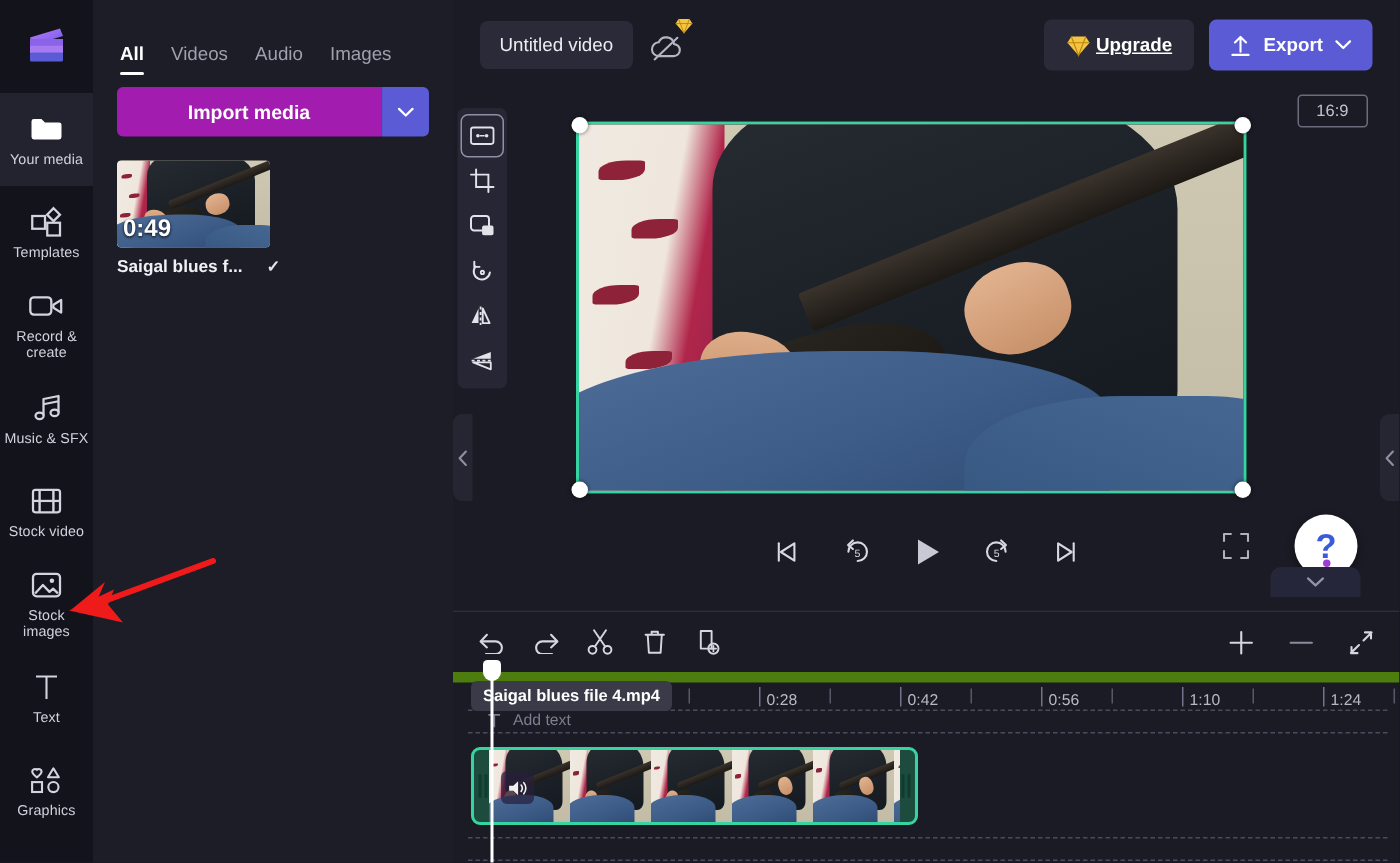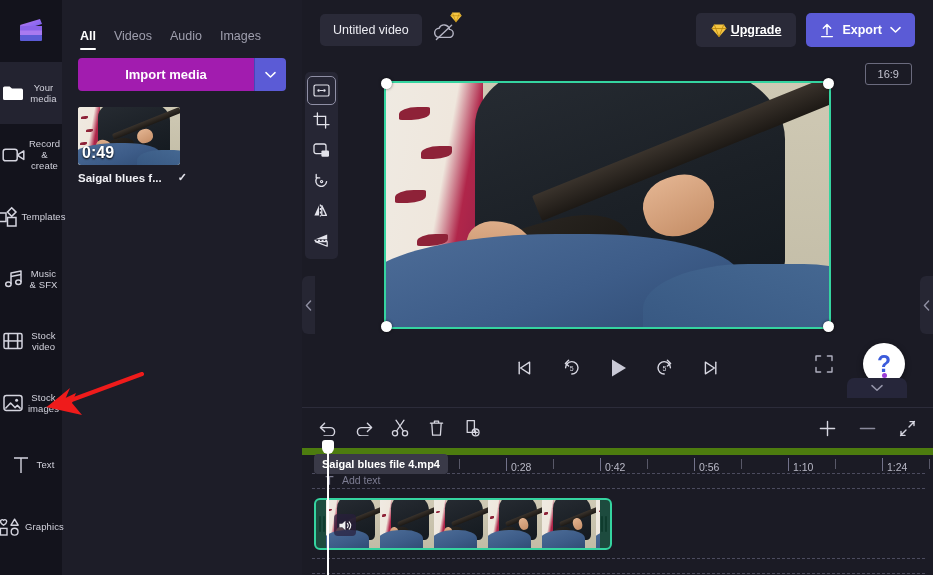--- a/index.html
+++ b/index.html
@@ -19,21 +19,21 @@
     flex: 0 0 62px; position: relative; z-index: 4;
   }
   .logo-cell {
     height: 62px; width: 62px; display: flex; align-items: center; justify-content: center;
     background: #13131c;
   }
   .logo {
     width: 30px; height: 30px; position: relative;
   }
   .rail-item {
-    width: 62px; min-height: 62px; display: flex; flex-direction: row;
+    width: 62px; min-height: 62px; display: flex; flex-direction: column;
     align-items: center; justify-content: center; gap: 3px;
     color: #c9c9d4; cursor: pointer; padding: 6px 2px 7px;
   }
   .rail-item.active { background: #232330; }
   .rail-ico { width: 26px; height: 24px; display: flex; align-items: center; justify-content: center; }
   .rail-lbl {
     font-size: 9.5px; line-height: 11px; text-align: center; color: #d2d2dc;
     letter-spacing: .1px;
   }
 
@@ -291,37 +291,37 @@
       <span class="rail-ico">
         <svg width="22" height="18" viewBox="0 0 22 18">
             <path d="M1 4a1.6 1.6 0 011.6-1.6h5L10 4.6h9.4A1.6 1.6 0 0121 6.2v8.2A1.6 1.6 0 0119.4 16H2.6A1.6 1.6 0 011 14.4z" fill="#fff"></path>
           </svg>
       </span>
       <span class="rail-lbl">Your media</span>
     </div>
 
     <div class="rail-item">
       <span class="rail-ico">
-        <svg width="24" height="18" viewBox="0 0 24 18">
-            <rect x="1.2" y="3.2" width="14" height="11.6" rx="2.4" fill="none" stroke="#d4d4de" stroke-width="1.5"></rect>
-            <path d="M16.6 8.2l5.2-3.2v8.4l-5.2-3.2z" fill="none" stroke="#d4d4de" stroke-width="1.5" stroke-linejoin="round"></path>
-          </svg>
-      </span>
-      <span class="rail-lbl">Record &amp; create</span>
-    </div>
-
-    <div class="rail-item">
-      <span class="rail-ico">
         <svg width="22" height="22" viewBox="0 0 22 22">
             <rect x="1.5" y="7" width="8.5" height="8.5" fill="none" stroke="#d4d4de" stroke-width="1.5"></rect>
             <rect x="11.5" y="11.5" width="8.5" height="8.5" fill="none" stroke="#d4d4de" stroke-width="1.5"></rect>
             <path d="M15.7 1.8l4.3 4.3-4.3 4.3-4.3-4.3z" fill="none" stroke="#d4d4de" stroke-width="1.5"></path>
           </svg>
       </span>
       <span class="rail-lbl">Templates</span>
+    </div>
+
+    <div class="rail-item">
+      <span class="rail-ico">
+        <svg width="24" height="18" viewBox="0 0 24 18">
+            <rect x="1.2" y="3.2" width="14" height="11.6" rx="2.4" fill="none" stroke="#d4d4de" stroke-width="1.5"></rect>
+            <path d="M16.6 8.2l5.2-3.2v8.4l-5.2-3.2z" fill="none" stroke="#d4d4de" stroke-width="1.5" stroke-linejoin="round"></path>
+          </svg>
+      </span>
+      <span class="rail-lbl">Record &amp; create</span>
     </div>
 
     <div class="rail-item">
       <span class="rail-ico">
         <svg width="22" height="20" viewBox="0 0 22 20">
             <path d="M9 15V4l10-2v11" fill="none" stroke="#d4d4de" stroke-width="1.5" stroke-linejoin="round"></path>
             <path d="M9 7.5l10-2" stroke="#d4d4de" stroke-width="1.5"></path>
             <ellipse cx="6.4" cy="15.2" rx="2.7" ry="2.2" fill="none" stroke="#d4d4de" stroke-width="1.5"></ellipse>
             <ellipse cx="16.4" cy="13.2" rx="2.7" ry="2.2" fill="none" stroke="#d4d4de" stroke-width="1.5"></ellipse>
           </svg>

